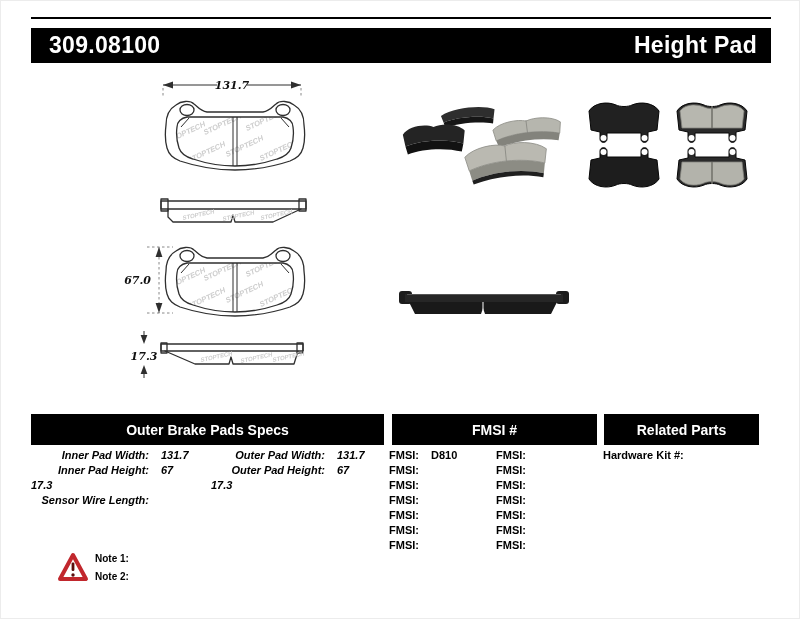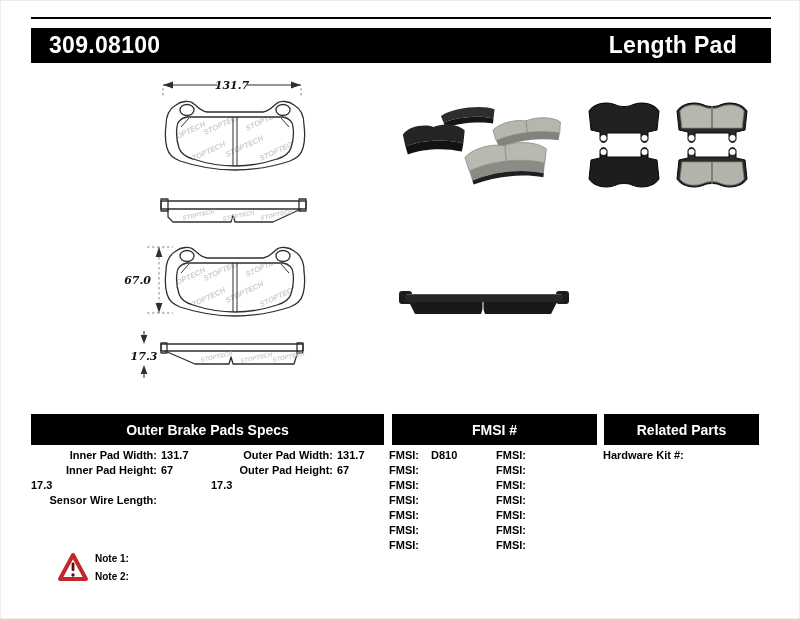--- a/index.html
+++ b/index.html
@@ -4,56 +4,56 @@
 <style>
   html,body{margin:0;padding:0;background:#fff;}
   .page{position:relative;width:800px;height:619px;background:#fff;overflow:hidden;
         font-family:"Liberation Sans",sans-serif;color:#000;box-sizing:border-box;border:1px solid #ececec;}
   .abs{position:absolute;}
 
   
   .top-rule{left:30px;top:16px;width:740px;height:2px;background:#000;}
   .title-bar{left:30px;top:27px;width:740px;height:35px;background:#000;color:#fff;
              display:flex;align-items:center;justify-content:space-between;
-             padding:0 34px 0 18px;box-sizing:border-box;font-weight:bold;font-size:23px;letter-spacing:.3px;}
+             padding:0 14px 0 18px;box-sizing:border-box;font-weight:bold;font-size:23px;letter-spacing:.3px;}
 
   
   .dline{fill:none;stroke:#2f2f2f;stroke-width:1.3;stroke-linejoin:round;stroke-linecap:round;}
   .thin{fill:none;stroke:#2f2f2f;stroke-width:1;}
   .dimline{stroke:#2f2f2f;stroke-width:1;}
   .dimarrow{fill:#2f2f2f;}
   .dimtext{font-family:"DejaVu Serif",serif;font-style:italic;font-weight:bold;font-size:11px;fill:#111;}
   .dash{stroke:#6a6a6a;stroke-width:.8;stroke-dasharray:2.5 2.5;}
   .wmtxt text{font-family:"Liberation Sans",sans-serif;font-style:italic;font-weight:bold;font-size:7.5px;fill:#cdcdcd;}
   .wmsm text{font-family:"Liberation Sans",sans-serif;font-style:italic;font-weight:bold;font-size:6px;fill:#cdcdcd;}
 
   
   .thead-bar{position:absolute;top:0;height:31px;background:#000;color:#fff;font-weight:bold;font-size:14px;
              display:flex;align-items:center;justify-content:center;}
   .thead-split{display:flex;width:100%;height:100%;}
   .thead-split>div{flex:1;display:flex;align-items:center;justify-content:center;}
   .tbody{font-size:11px;font-weight:bold;line-height:15px;}
   .col{position:absolute;top:0;}
-  .spec-row{display:grid;grid-template-columns:1fr 42px;column-gap:4px;}
+  .spec-row{display:grid;grid-template-columns:1fr 42px;column-gap:12px;font-style:italic;}
   .spec-row .lbl{text-align:right;}
   .fmsi-row{display:grid;grid-template-columns:34px auto;column-gap:8px;}
   .rel-row{display:flex;gap:5px;}
 
   
   .note-label{position:absolute;left:94px;font-size:10px;font-weight:bold;}
 </style>
 </head>
 <body>
 
 <div class="page">
 
   <div class="abs top-rule"></div>
   <div class="abs title-bar">
     <span>309.08100</span>
-    <span>Length Pad</span>
+    <span>Height Pad</span>
   </div>
 
   <svg class="abs" style="left:88px;top:70px" width="252" height="312" viewBox="0 0 252 312">
     <defs>
       <g id="padFront">
         <path class="dline" d="M5,28 C5,19 8,12 15,8 C20,4 29,3 33,7 C37,10 39,14 46,15 L102,15 C109,14 111,10 115,7 C119,3 128,4 133,8 C140,12 143,19 143,28 C144,36 144,44 142,51 C140,58 136,61 129,64 C111,70 95,73 74,73 C53,73 37,70 19,64 C12,61 8,58 6,51 C4,44 4,36 5,28 Z"></path>
         <ellipse class="dline" cx="26" cy="13" rx="7" ry="5.5"></ellipse>
         <ellipse class="dline" cx="122" cy="13" rx="7" ry="5.5"></ellipse>
         <clipPath id="fclip">
           <path d="M16,30 C16,25 20,21 26,20 L122,20 C128,21 132,25 132,30 C133,37 132,45 130,51 C128,57 123,60 116,62 C101,67 88,69 74,69 C60,69 47,67 32,62 C25,60 20,57 18,51 C16,45 15,37 16,30 Z"></path>

